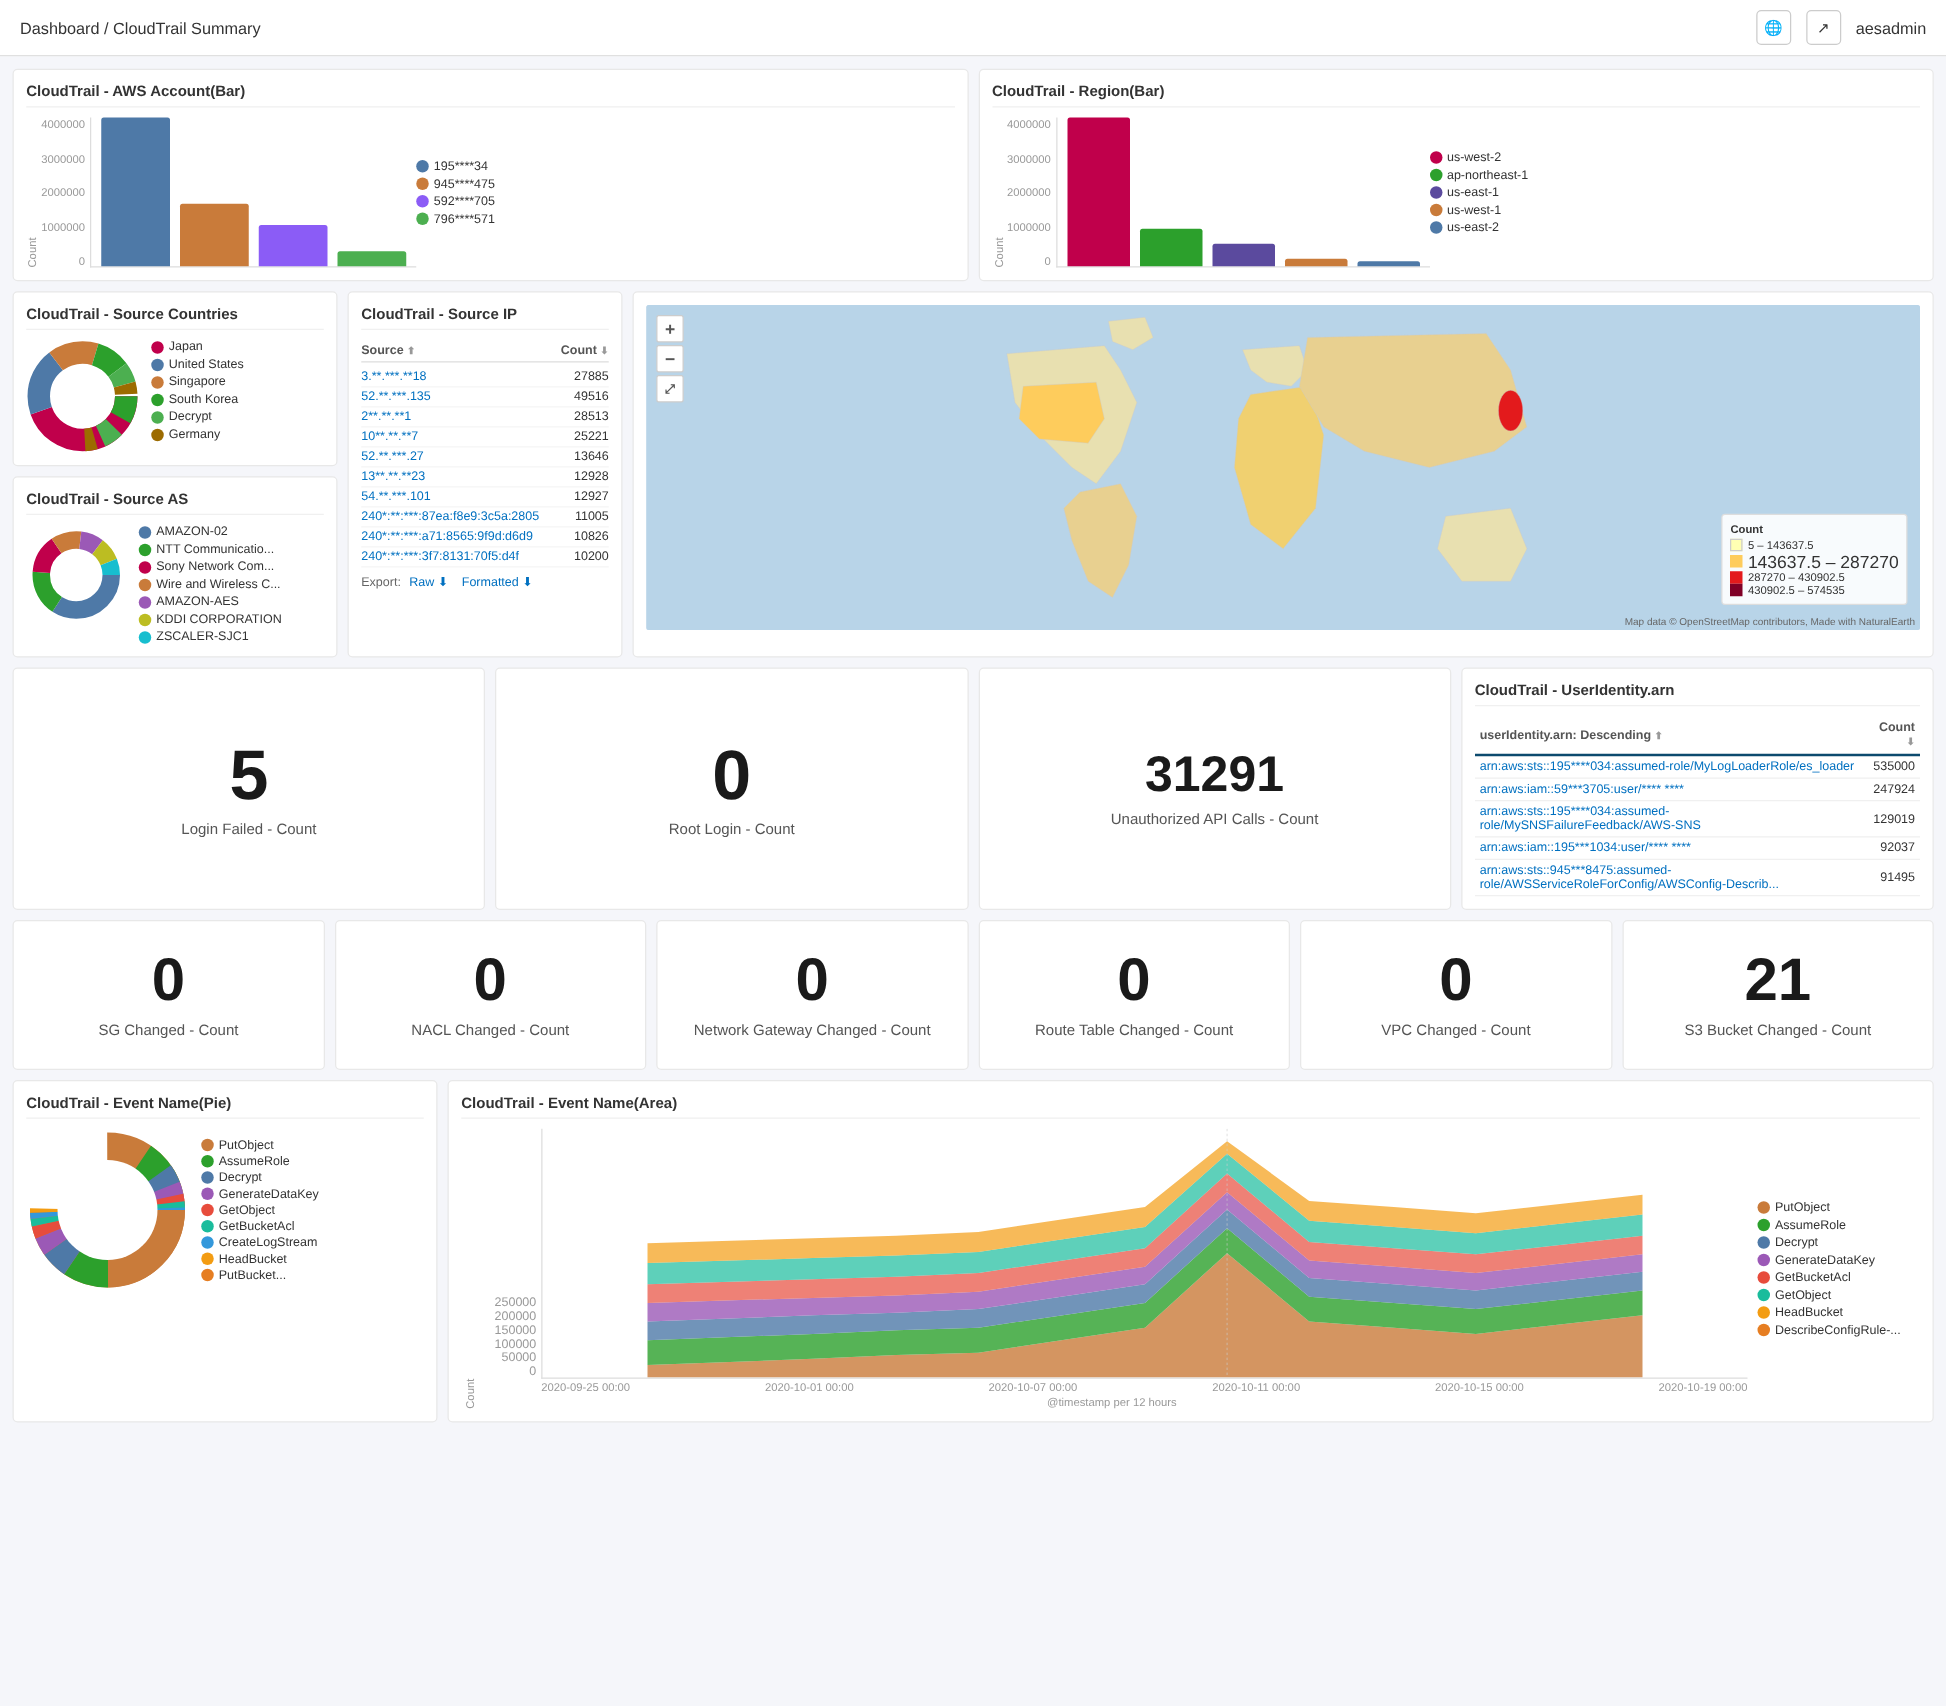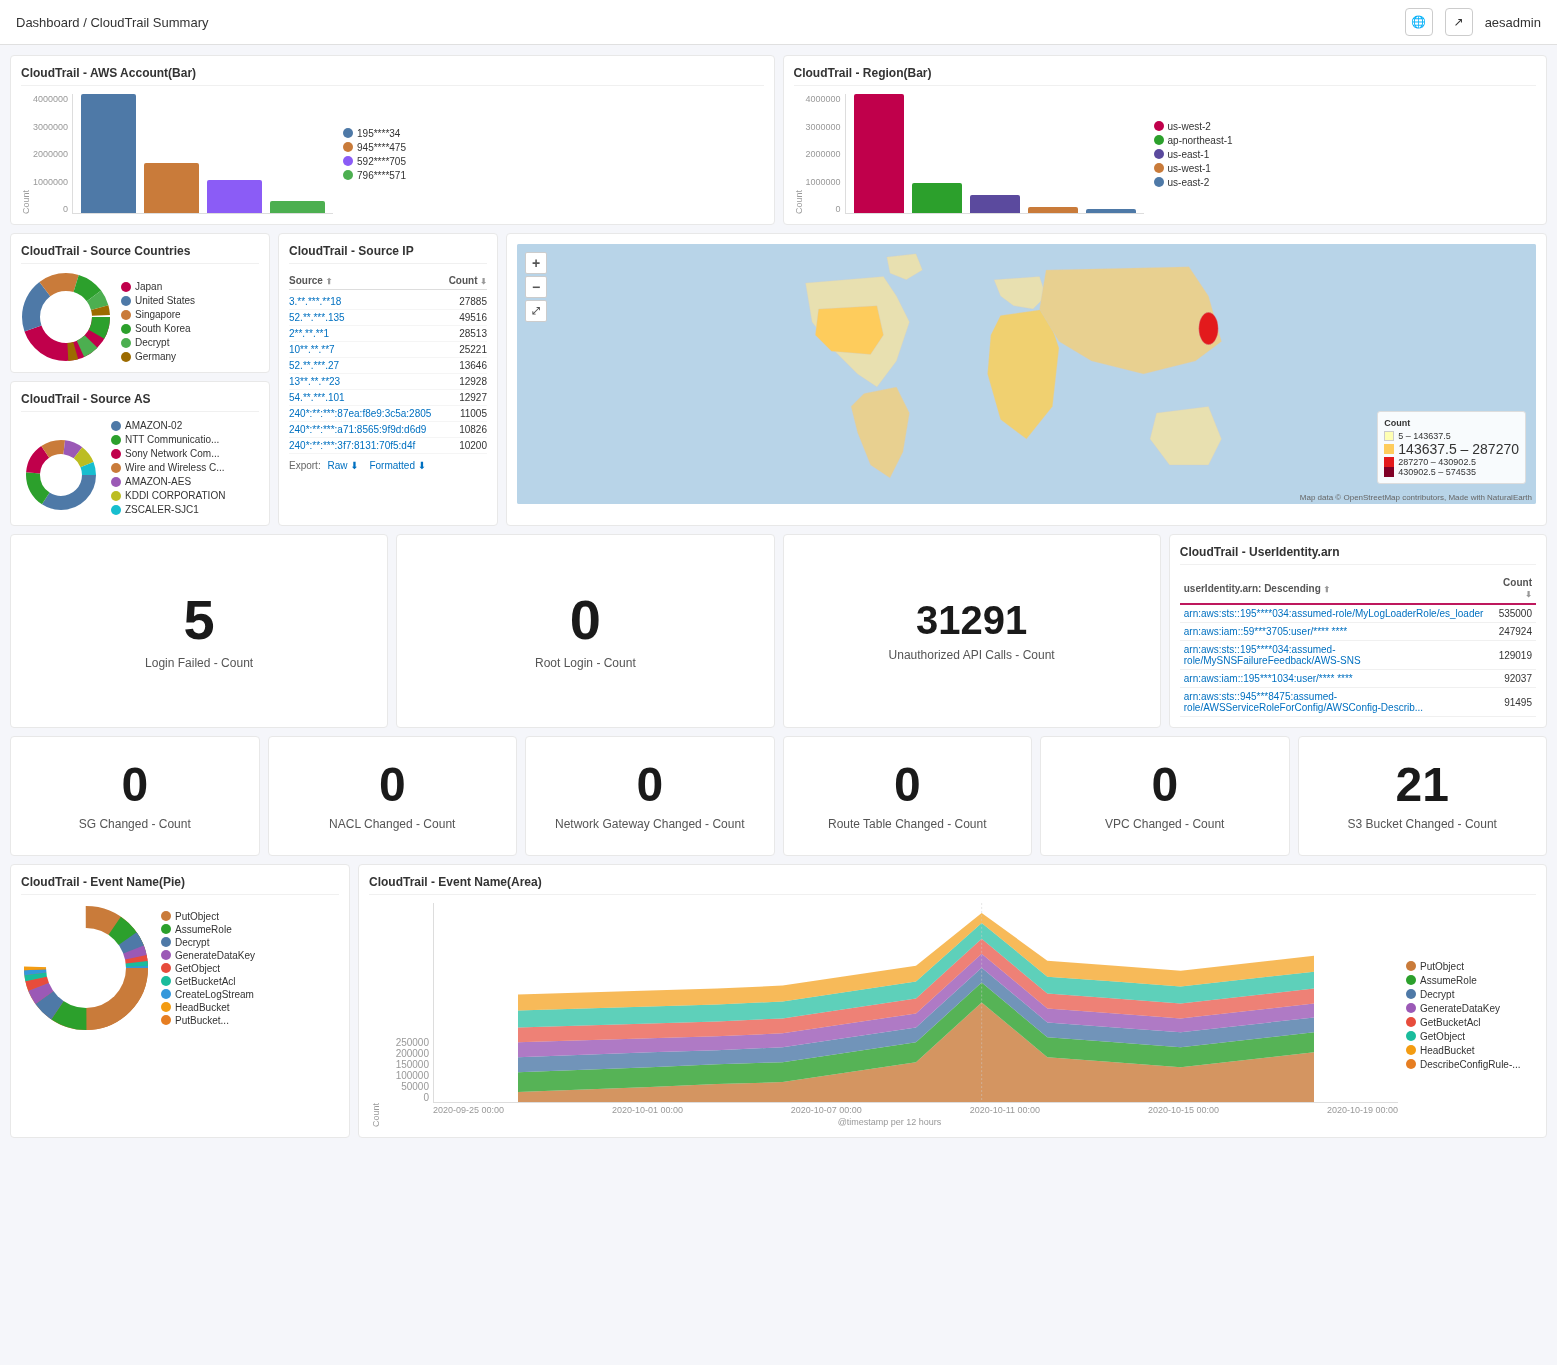--- a/index.html
+++ b/index.html
@@ -14,28 +14,28 @@
 
     .dashboard { padding: 10px; display: flex; flex-direction: column; gap: 8px; }
 
     .row { display: flex; gap: 8px; }
 
     .panel { background: #fff; border: 1px solid #e8e8e8; border-radius: 4px; padding: 10px; }
     .panel-title { font-size: 12px; font-weight: 600; color: #333; margin-bottom: 8px; border-bottom: 1px solid #f0f0f0; padding-bottom: 5px; }
 
     
     .bar-chart-panel { flex: 1; }
-    .chart-with-legend { display: flex; gap: 10px; }
+    .chart-with-legend { display: flex; }
     .bar { width: 50px; border-radius: 2px 2px 0 0; }
     .y-axis { display: flex; flex-direction: column; justify-content: space-between; font-size: 9px; color: #999; text-align: right; padding-right: 4px; height: 120px; }
     .chart-legend { display: flex; flex-direction: column; gap: 3px; justify-content: center; min-width: 120px; }
     .legend-item { display: flex; align-items: center; gap: 4px; font-size: 10px; }
     .legend-dot { width: 10px; height: 10px; border-radius: 50%; flex-shrink: 0; }
     .chart-row-inner { display: flex; }
-    .donut-area { display: flex; align-items: flex-end; gap: 10px; margin-top: 4px; }
+    .donut-area { display: flex; align-items: flex-start; gap: 10px; margin-top: 4px; }
     .donut-svg { flex-shrink: 0; }
     .countries-legend { display: flex; flex-direction: column; gap: 3px; }
 
     
     .source-ip-panel { width: 220px; flex-shrink: 0; }
     .ip-row { display: flex; justify-content: space-between; padding: 2px 0; font-size: 10px; border-bottom: 1px solid #f5f5f5; }
     .ip-addr { color: #0070c0; }
     .ip-count { color: #333; }
     .export-row { margin-top: 6px; font-size: 10px; color: #666; }
     .export-row a { color: #0070c0; text-decoration: none; margin: 0 4px; }
@@ -50,21 +50,21 @@
     .map-attribution { position: absolute; bottom: 2px; right: 4px; font-size: 8px; color: #666; }
 
     
     .metric-card { flex: 1; display: flex; flex-direction: column; align-items: center; justify-content: center; padding: 20px 10px; min-height: 120px; }
     .metric-value { font-size: 56px; font-weight: 700; color: #1a1a1a; line-height: 1; }
     .metric-label { font-size: 12px; color: #555; text-align: center; margin-top: 8px; }
 
     
     .identity-panel { flex: 1; }
     .identity-table { width: 100%; border-collapse: collapse; font-size: 10px; }
-    .identity-table th { text-align: left; padding: 4px; border-bottom: 2px solid #be185d; color: #555; font-weight: 600; }
+    .identity-table th { text-align: left; padding: 4px; border-bottom: 2px solid #0c4a6e; color: #555; font-weight: 600; }
     .identity-table td { padding: 3px 4px; border-bottom: 1px solid #f0f0f0; }
     .arn-cell { color: #0070c0; }
     .count-cell { text-align: right; }
 
     
     .small-metric { flex: 1; }
     .small-metric .metric-value { font-size: 48px; }
 
     
     .event-pie-panel { width: 340px; flex-shrink: 0; }

